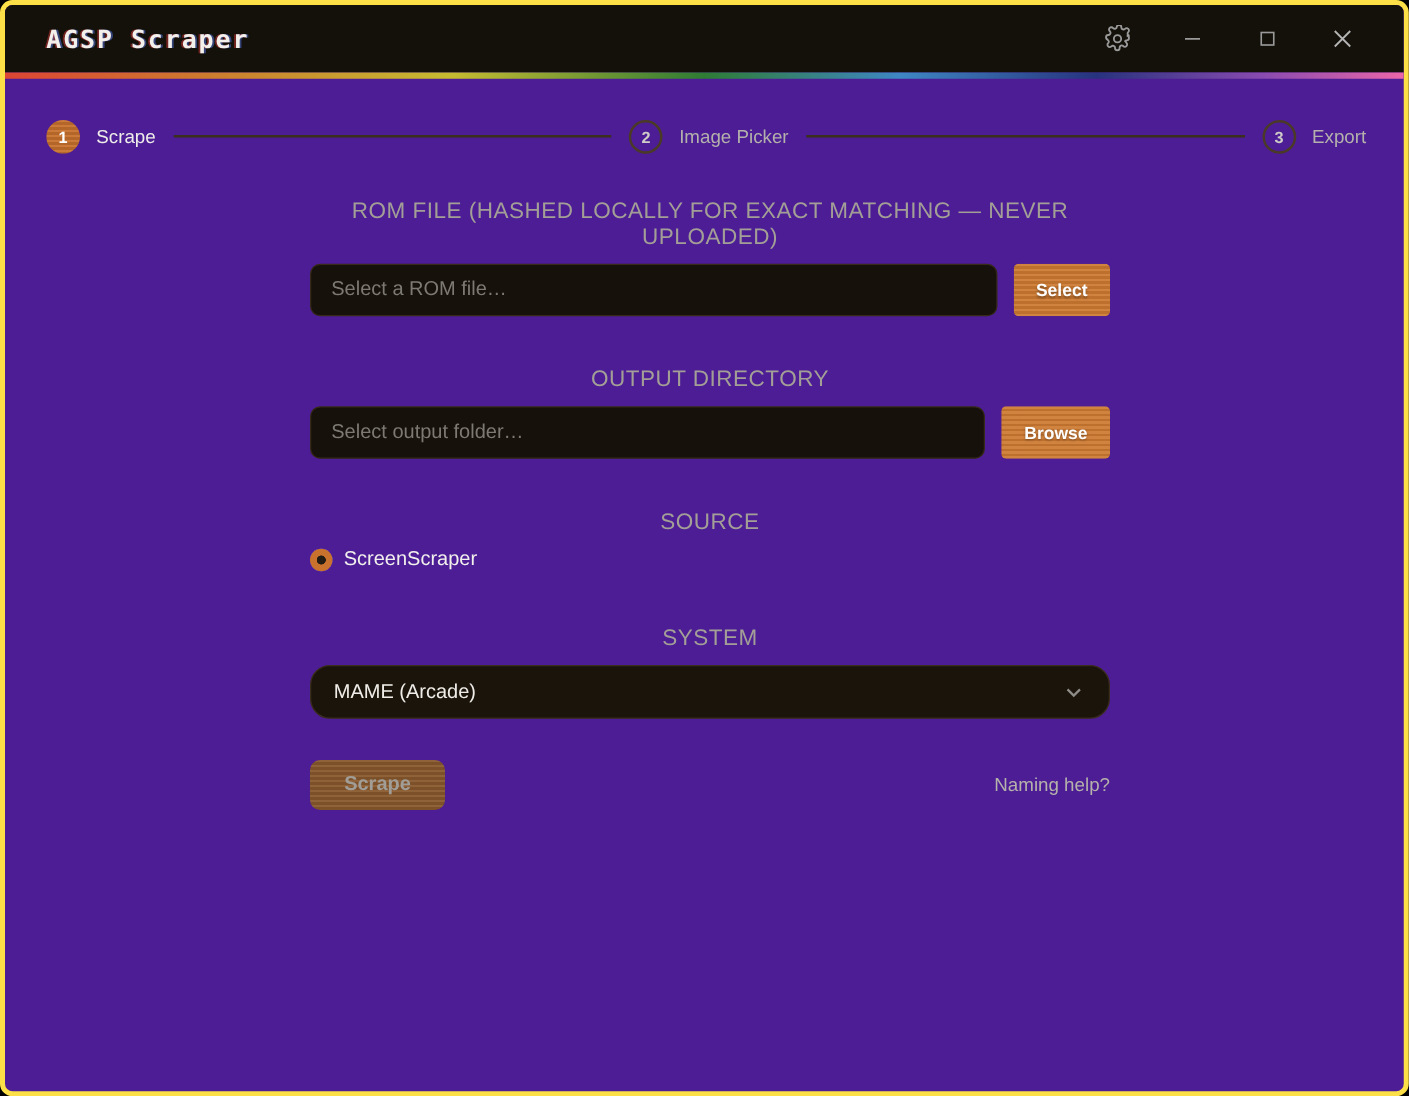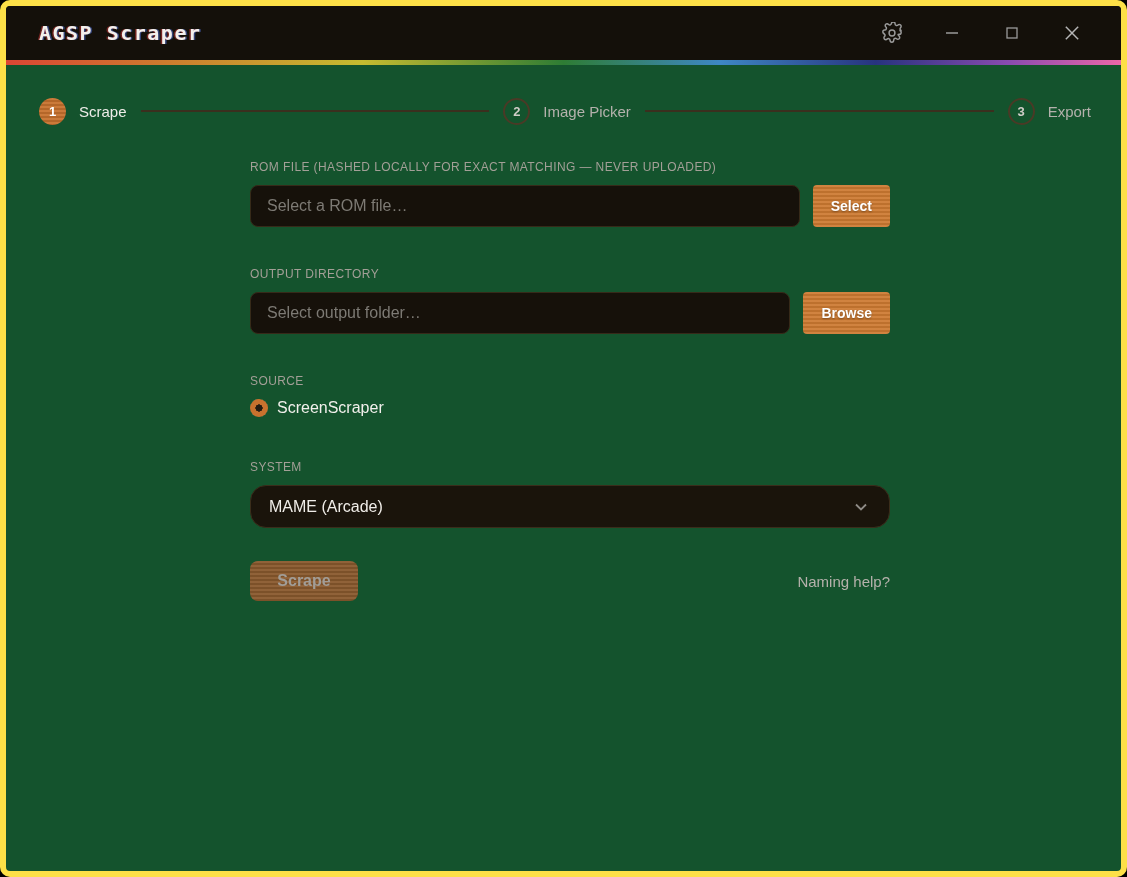--- a/index.html
+++ b/index.html
@@ -1,23 +1,23 @@
 <!DOCTYPE html>
 <html><head>
 <meta charset="utf-8">
 <style>
   * { box-sizing: border-box; margin: 0; padding: 0; }
   html, body { width: 1127px; height: 877px; background: #000; }
   body { font-family: "Liberation Sans", "DejaVu Sans", sans-serif; }
 
   .window {
     position: absolute; inset: 0;
-    border: 6px solid #fde047;
+    border: 4px solid #fde047;
     border-radius: 10px;
-    background: #14532d;
+    background: #4c1d95;
     overflow: hidden;
   }
 
   
   .titlebar {
     height: 54px;
     background: #14100a;
     display: flex; align-items: center;
     padding: 0 26px 0 33px;
   }
@@ -64,21 +64,21 @@
     font-weight: 600;
   }
   .step-label { margin-left: 13px; font-size: 15px; }
   .step.active .step-label { color: #efede9; }
   .step.inactive .step-label { color: #b4b1ac; }
   .step-line { flex: 1 1 auto; height: 2px; background: #3b2f1e; margin: 0 14px; }
 
   
   .form-col { width: 640px; margin: 35px 0 0 244px; }
   .field-label {
-    color: #a39f97; font-size: 12px; letter-spacing: 0.4px; margin-bottom: 11px;
+    color: #a39f97; font-size: 18px; letter-spacing: 0.4px; margin-bottom: 11px; text-align: center;
   }
   .field-row { display: flex; gap: 13px; align-items: flex-end; }
   .text-input {
     flex: 1 1 auto; height: 42px;
     background: #16110a;
     border: 1px solid #362a19;
     border-radius: 8px;
     color: #e5e2dd; font-size: 16px;
     padding: 0 16px;
     outline: none;

